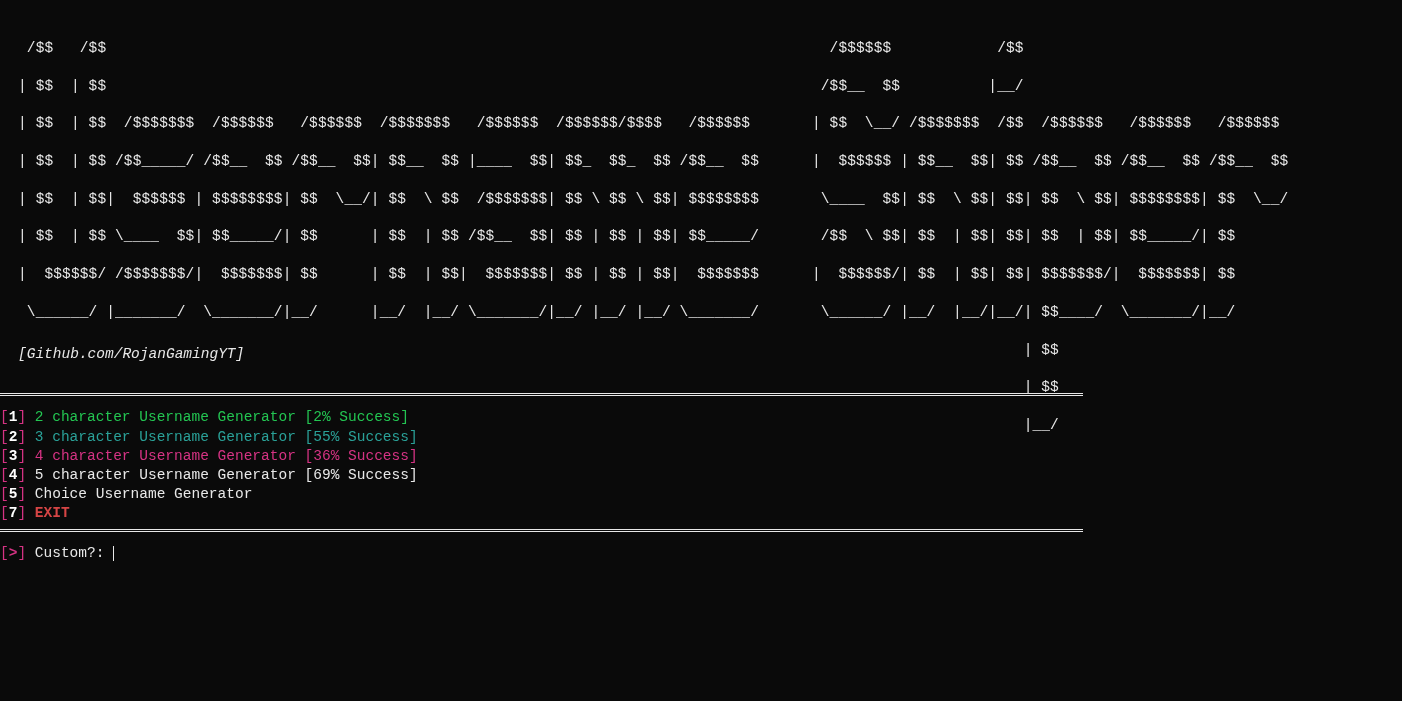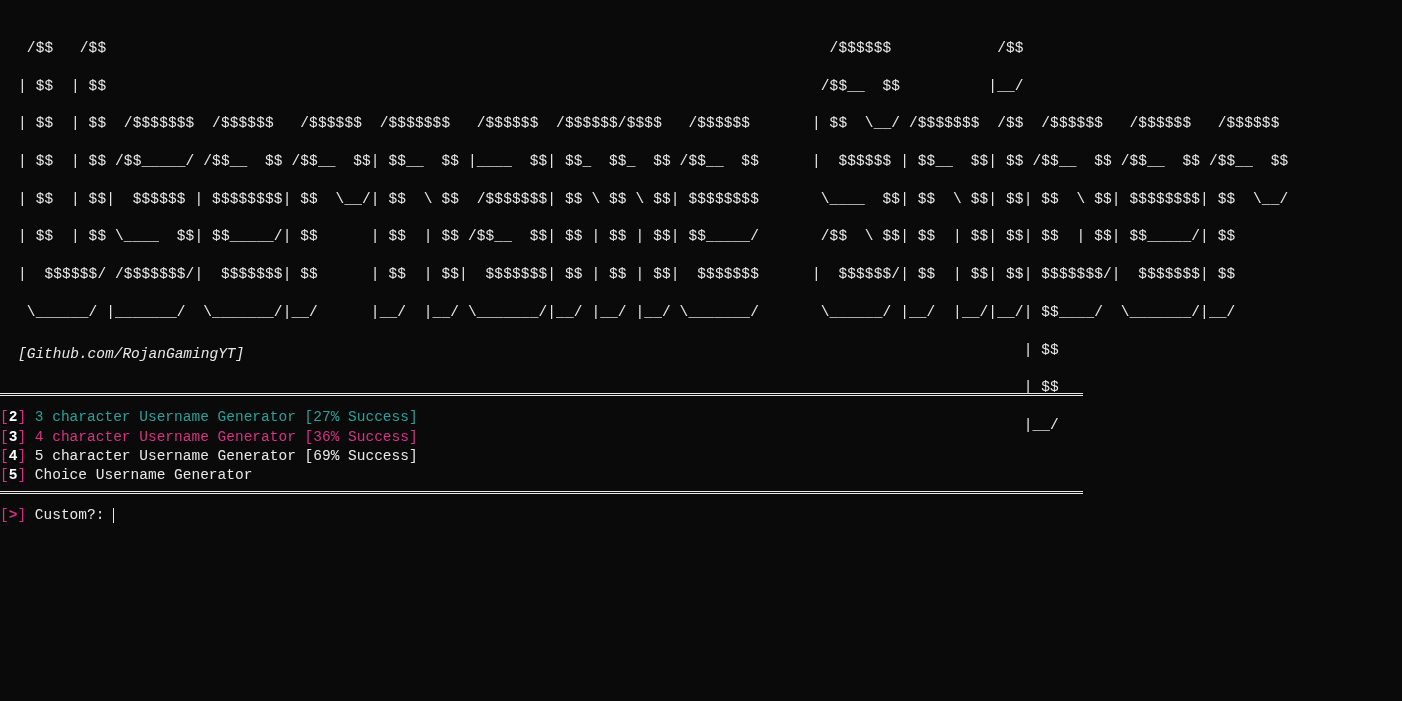--- a/index.html
+++ b/index.html
@@ -98,24 +98,26 @@
                                                                                                                   | $$                                     
                                                                                                                   |__/                                     </pre>
 
   <div class="credit">[Github.com/RojanGamingYT]</div>
 
   <div class="rule-wrap">
     <hr class="double">
   </div>
 
   <div class="menu" id="menu">
-      <div class="menu-line"><span class="br-open">[</span><span class="idx">2</span><span class="br-close">]</span> <span class="opt-teal">3 character Username Generator [27% Success]</span></div>
+      <div class="menu-line"><span class="br-open">[</span><span class="idx">1</span><span class="br-close">]</span> <span class="opt-green">2 character Username Generator [2% Success]</span></div>
+      <div class="menu-line"><span class="br-open">[</span><span class="idx">2</span><span class="br-close">]</span> <span class="opt-teal">3 character Username Generator [55% Success]</span></div>
       <div class="menu-line"><span class="br-open">[</span><span class="idx">3</span><span class="br-close">]</span> <span class="opt-pink">4 character Username Generator [36% Success]</span></div>
       <div class="menu-line"><span class="br-open">[</span><span class="idx">4</span><span class="br-close">]</span> <span class="opt-white">5 character Username Generator [69% Success]</span></div>
       <div class="menu-line"><span class="br-open">[</span><span class="idx">5</span><span class="br-close">]</span> <span class="opt-white">Choice Username Generator</span></div>
+      <div class="menu-line"><span class="br-open">[</span><span class="idx">7</span><span class="br-close">]</span> <span class="opt-red">EXIT</span></div>
     </div>
 
   <div class="rule-wrap" style="margin-top:6px;">
     <hr class="double">
   </div>
 
   <div class="prompt-line">
     <span class="br-open">[</span><span class="prompt-symbol">&gt;</span><span class="br-close">]</span><span> </span><span class="prompt-label">Custom?:</span><span> </span><input class="choice" type="text" value="" style="">
   </div>
 

